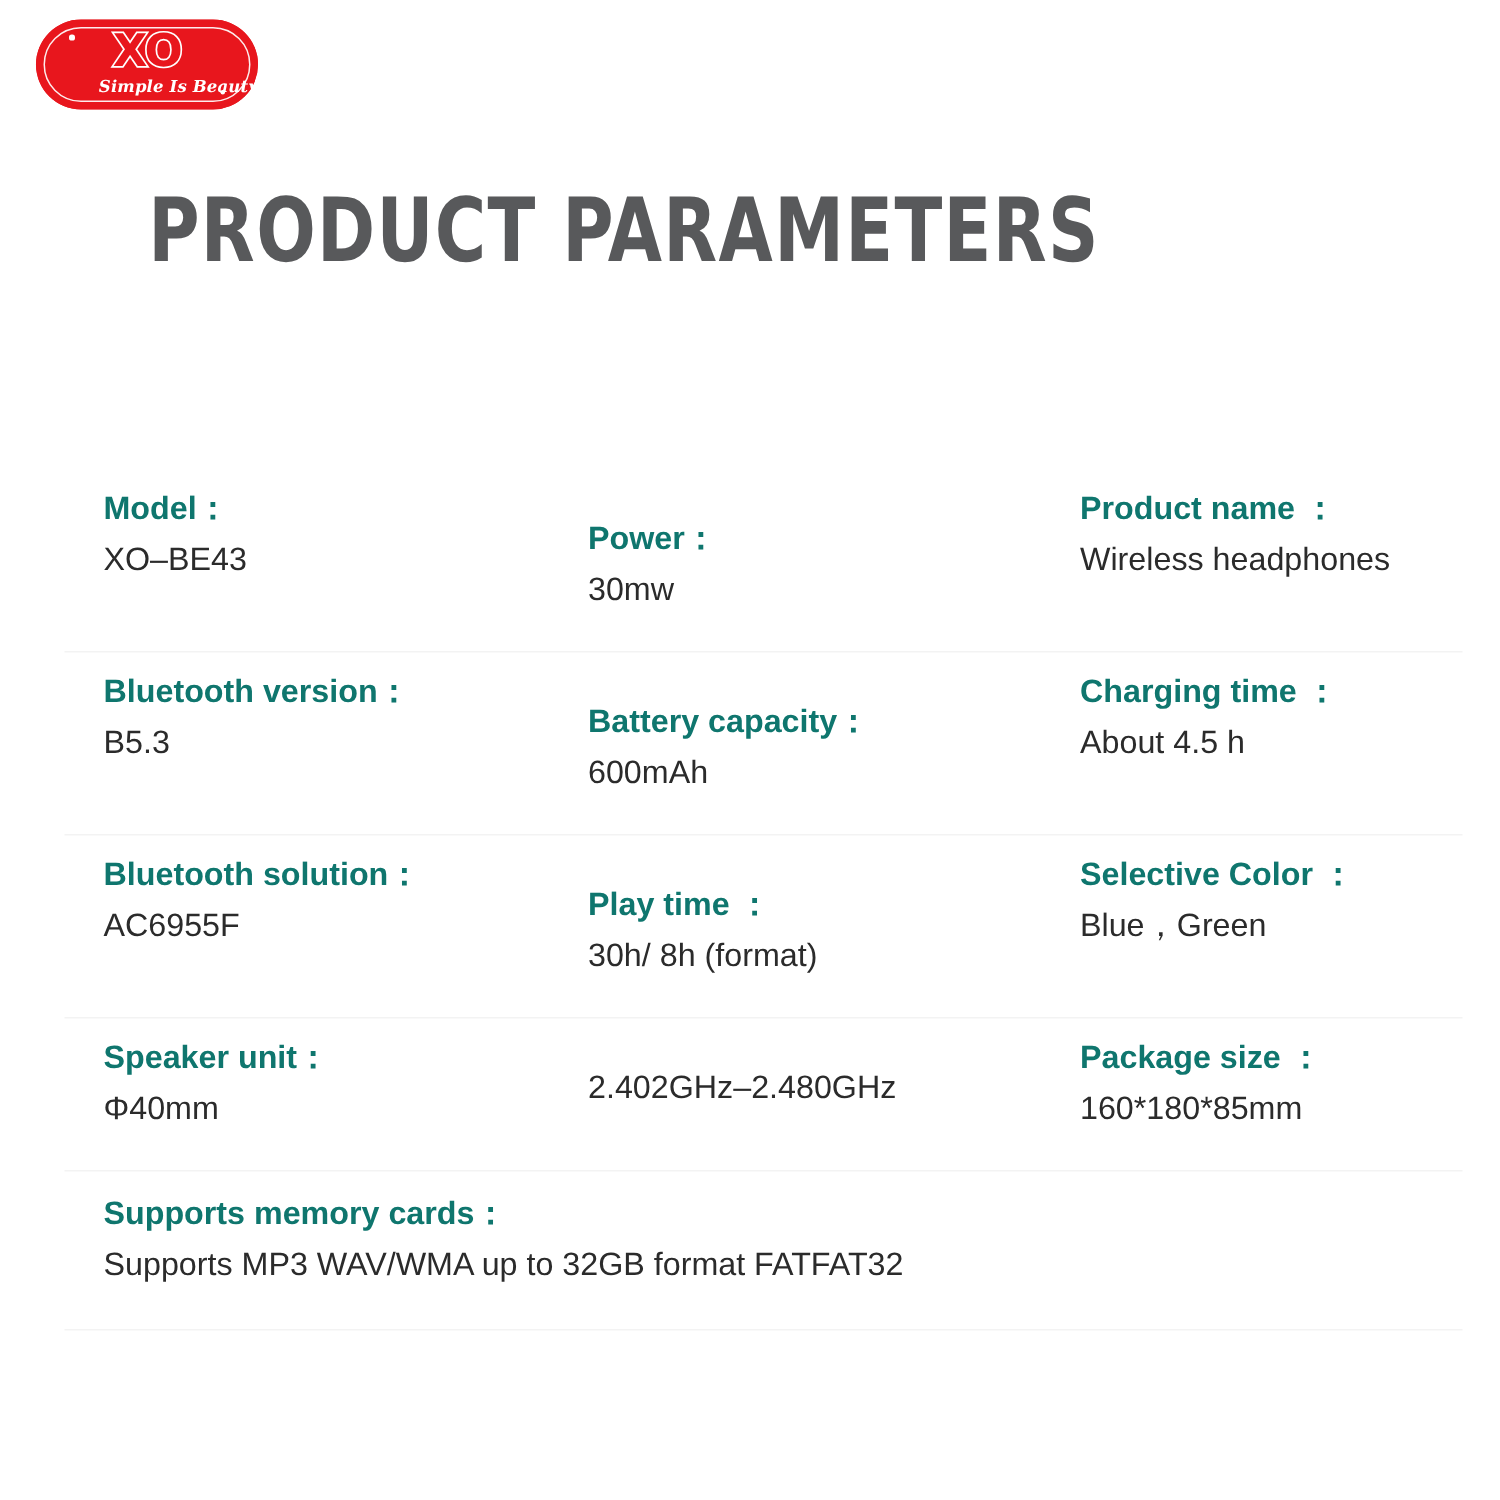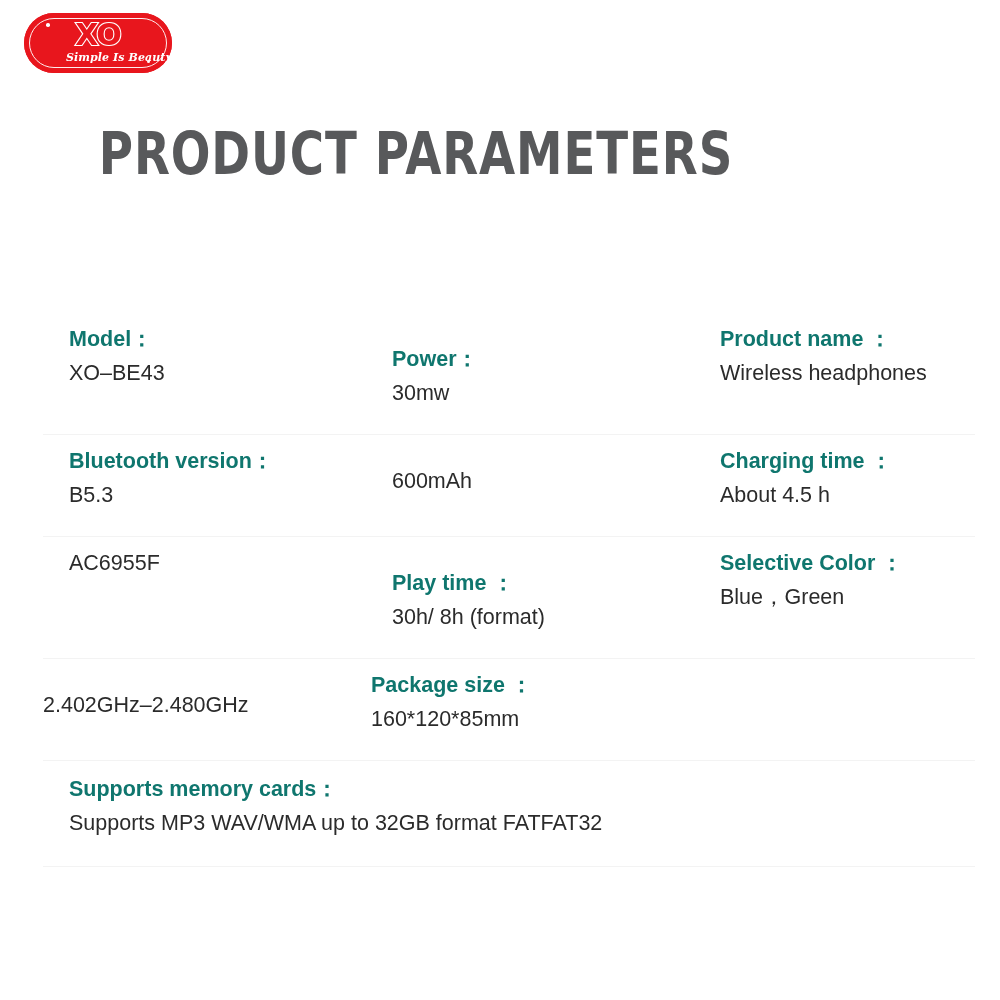--- a/index.html
+++ b/index.html
@@ -178,49 +178,55 @@
         <div class="spec-value">Wireless headphones</div>
       </div>
     </div>
 
     <div class="spec-row">
       <div class="cell c1">
         <div class="spec-label">Bluetooth version：</div>
         <div class="spec-value">B5.3</div>
       </div>
       <div class="cell c2">
+        <div class="spec-label">Battery capacity：</div>
         <div class="spec-value">600mAh</div>
       </div>
       <div class="cell c3">
         <div class="spec-label">Charging time ：</div>
         <div class="spec-value">About 4.5 h</div>
       </div>
     </div>
 
     <div class="spec-row">
       <div class="cell c1">
+        <div class="spec-label">Bluetooth solution：</div>
         <div class="spec-value">AC6955F</div>
       </div>
       <div class="cell c2">
         <div class="spec-label">Play time ：</div>
         <div class="spec-value">30h/ 8h (format)</div>
       </div>
       <div class="cell c3">
         <div class="spec-label">Selective Color ：</div>
         <div class="spec-value">Blue，Green</div>
       </div>
     </div>
 
     <div class="spec-row">
+      <div class="cell c1">
+        <div class="spec-label">Speaker unit：</div>
+        <div class="spec-value">Φ40mm</div>
+      </div>
       <div class="cell c2">
         <div class="spec-value">2.402GHz–2.480GHz</div>
       </div>
       <div class="cell c3">
         <div class="spec-label">Package size ：</div>
-        <div class="spec-value">160*120*85mm</div>
+        <div class="spec-value">160*180*85mm</div>
       </div>
     </div>
 
     <div class="spec-row wide">
       <div class="cell full">
         <div class="spec-label">Supports memory cards：</div>
         <div class="spec-value">Supports MP3 WAV/WMA up to 32GB format FATFAT32</div>
       </div>
     </div>
 

